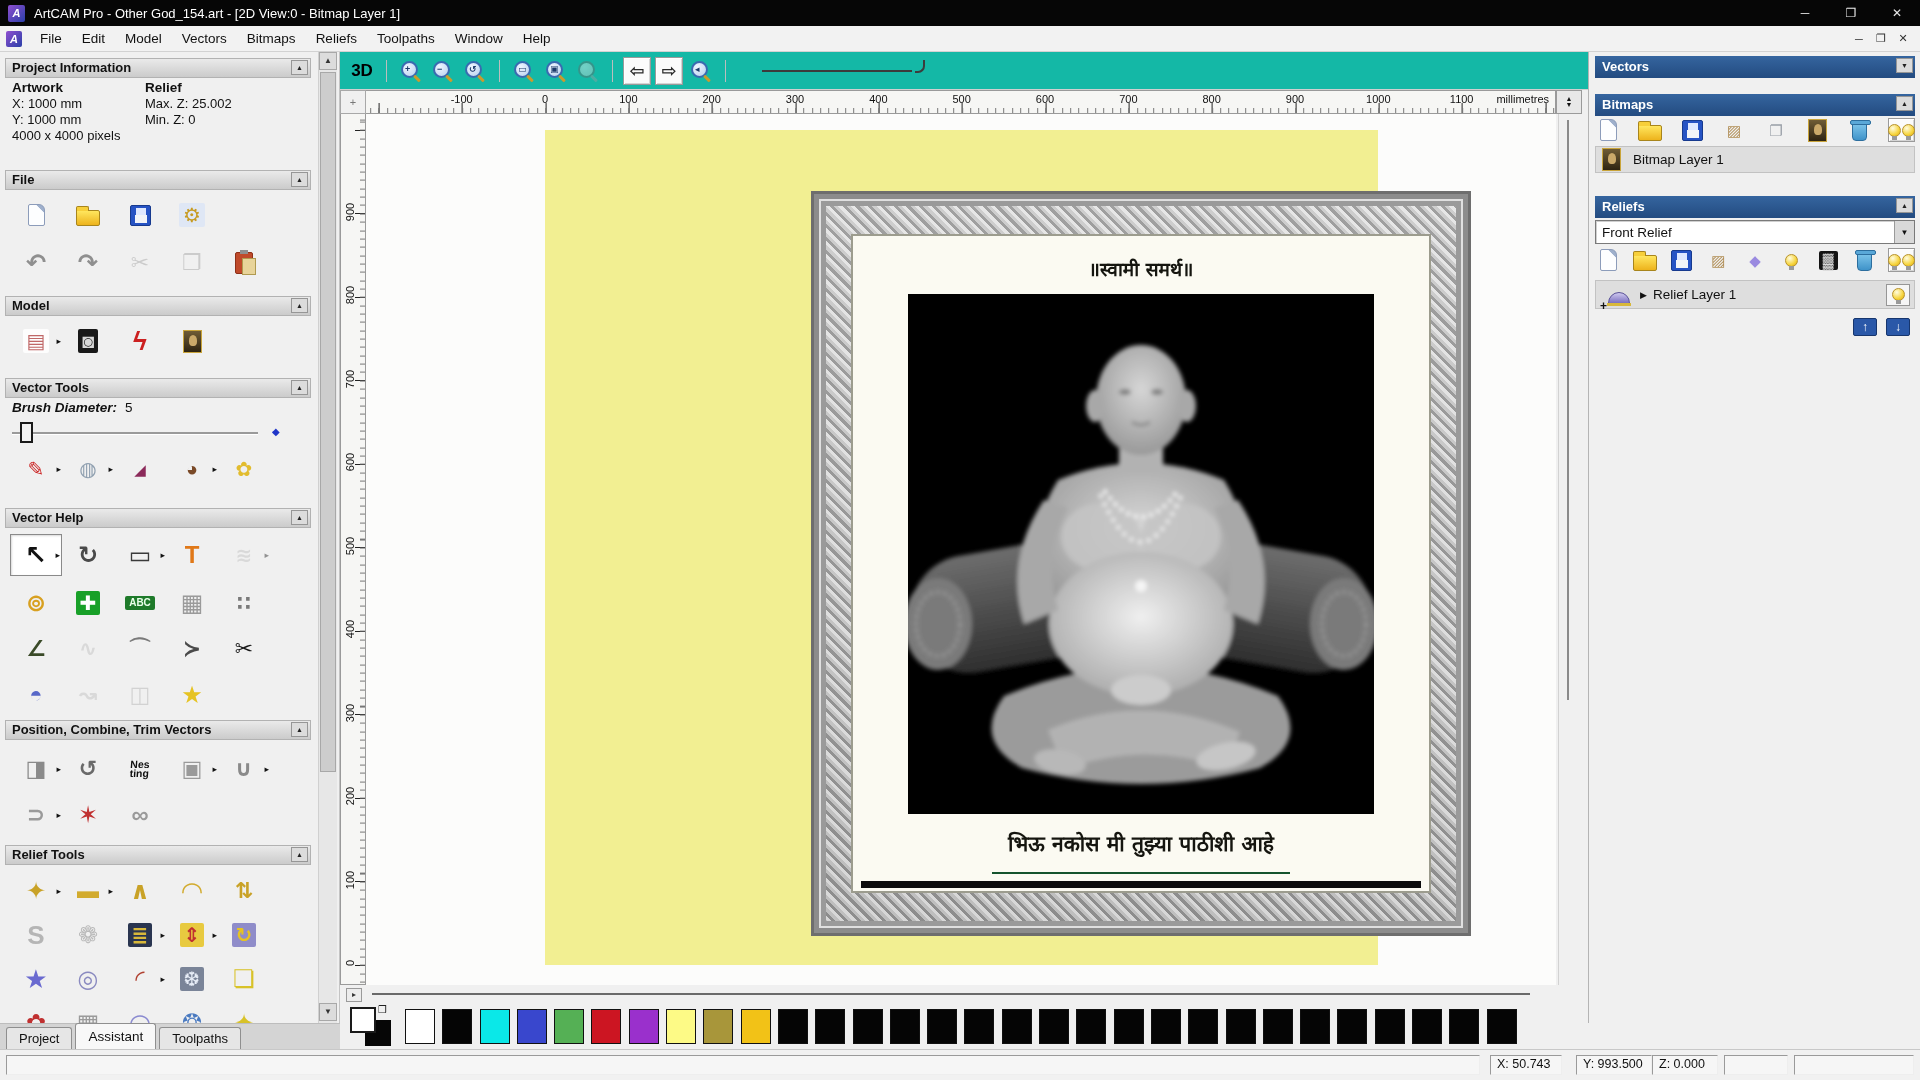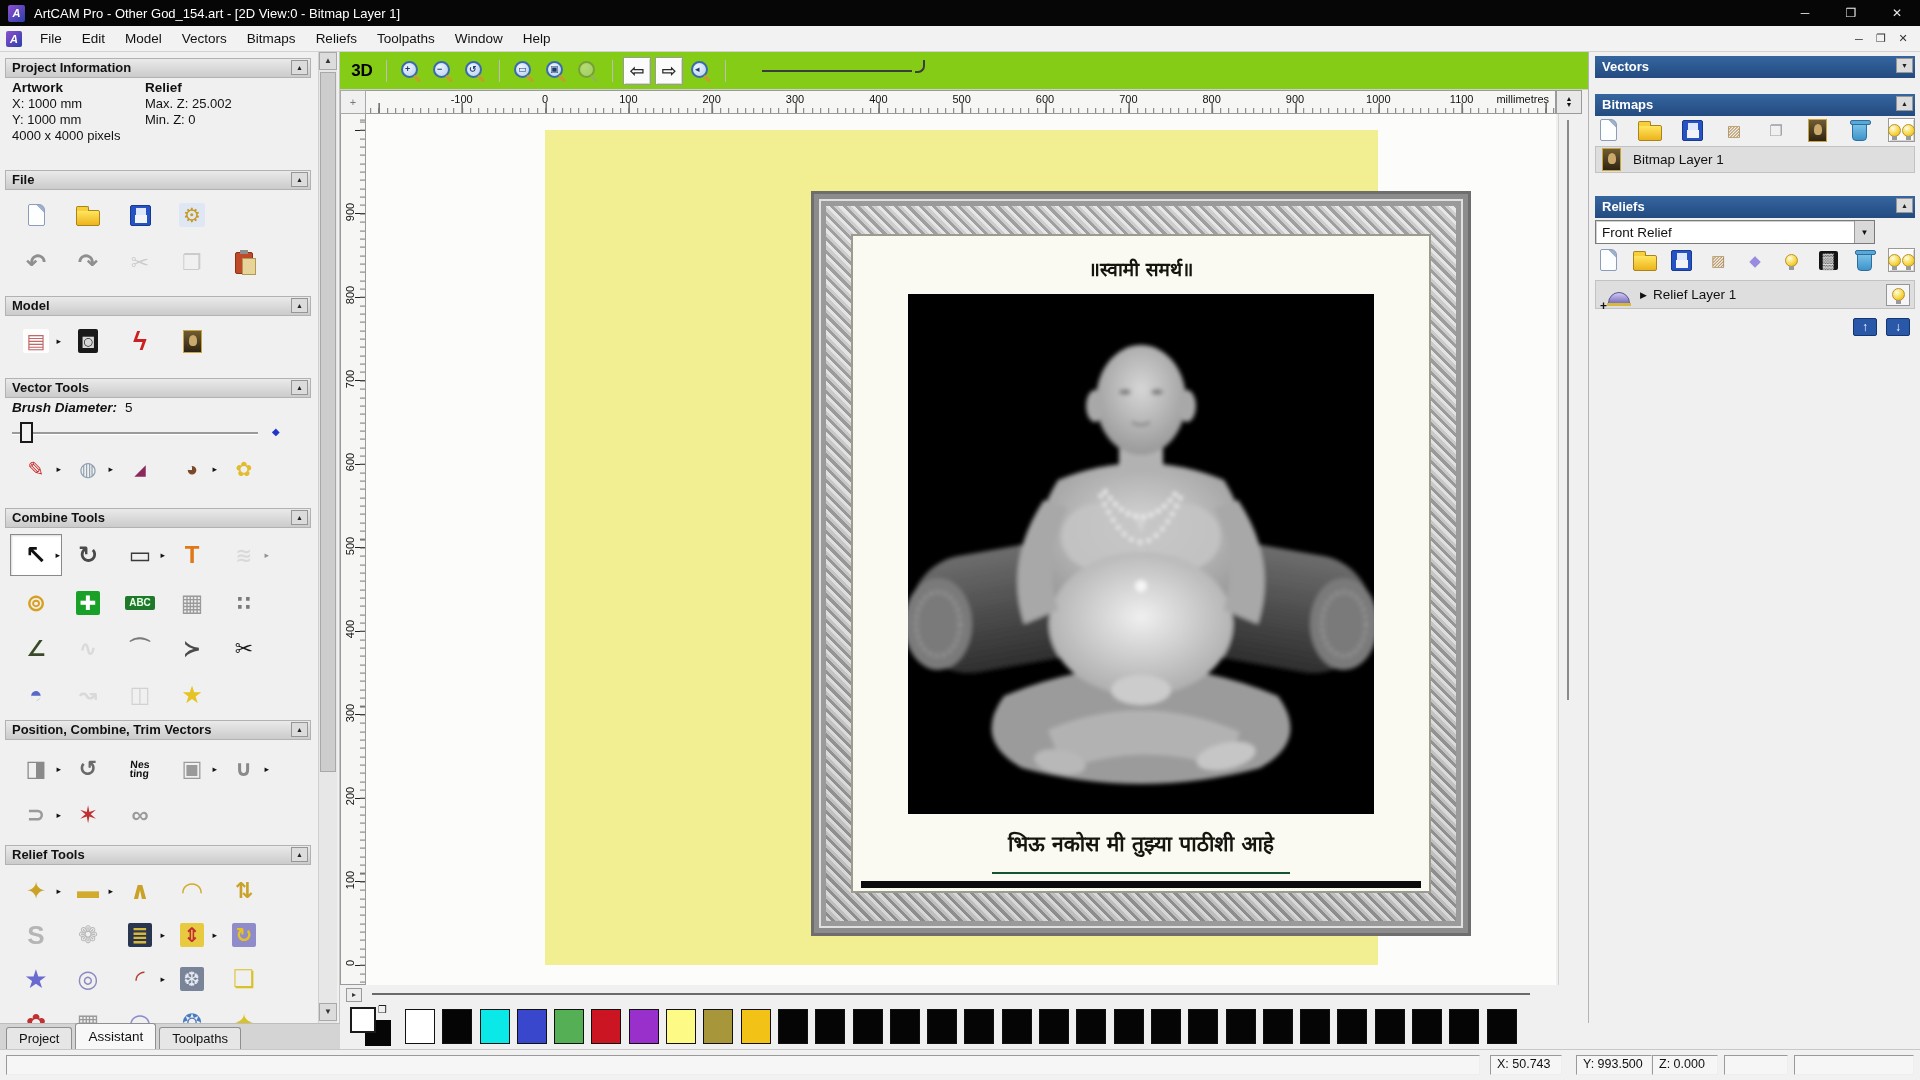--- a/index.html
+++ b/index.html
@@ -60,21 +60,21 @@
        font-size:13px;padding:3px 12px;margin-right:3px;height:22px;}
   .tab.active{background:#f8f8f8;height:26px;padding-top:5px;font-size:13.5px;}
 
   
   .vscrolltrack{position:absolute;background:#e7e7e7;border-left:1px solid #d0d0d0;}
   .sbtn{position:absolute;left:0;width:18px;height:18px;background:#dcdcdc;border:1px solid #a8a8a8;
         font-size:8px;text-align:center;line-height:16px;color:#333;}
   .sthumb{position:absolute;left:1px;width:16px;background:#cdcdcd;border:1px solid #a8a8a8;}
 
   
-  .toolbar2d{position:absolute;left:340px;top:52px;width:1248px;height:38px;background:#84cc16;
+  .toolbar2d{position:absolute;left:340px;top:52px;width:1248px;height:38px;background:#14b8a6;
              border-bottom:1px solid #d0d0d0;display:flex;align-items:center;padding-left:8px;gap:4px;}
   .toolbar2d .tool{width:28px;height:28px;}
   .t3d .gl{font-size:17px;color:#000;}
   .vsep{width:1px;height:22px;background:#bdbdbd;margin:0 6px;}
   .k-mag{position:relative;width:20px;height:20px;display:inline-block;}
   .k-mag::before{content:"";position:absolute;left:0;top:0;width:13px;height:13px;border-radius:50%;
                  border:2px solid #3a6ab0;background:radial-gradient(circle at 35% 30%,#eef5ff,#b7d0ee);}
   .k-mag::after{content:"";position:absolute;right:0;bottom:1px;width:8px;height:3px;background:#c99b2e;
                 transform:rotate(45deg);border-radius:1px;}
   .k-mag .sub{position:absolute;left:4px;top:3px;font-size:9px;font-weight:bold;color:#1c3a6a;z-index:1;font-style:normal;}
@@ -142,21 +142,21 @@
             color:#fff;font-weight:bold;font-size:13px;padding:3px 0 0 7px;}
   .bluehead .collapse{top:2px;}
   .rtoolrow{position:absolute;left:6px;width:320px;display:flex;align-items:center;}
   .tool.sm{width:27px;height:24px;}
   .tool.sm .gl{font-size:15px;}
   .layerrow{position:absolute;left:6px;width:320px;background:#dedede;border:1px solid #c2c2c2;
             display:flex;align-items:center;font-size:13.5px;}
   .expander{font-size:9px;margin:0 6px 0 10px;}
   .bulbbox{margin-left:auto;margin-right:4px;width:24px;height:22px;background:#f6f6f6;
            border:1px solid #969696;display:flex;align-items:center;justify-content:center;}
-  .dropdown{position:absolute;left:6px;width:280px;height:24px;background:#fff;border:1px solid #7a7a7a;
+  .dropdown{position:absolute;left:6px;width:320px;height:24px;background:#fff;border:1px solid #7a7a7a;
             box-shadow:inset 1px 1px 0 #cfcfcf;font-size:13.5px;display:flex;align-items:center;
             padding-left:6px;}
   .ddbtn{margin-left:auto;width:20px;height:22px;background:#d9d9d9;border-left:1px solid #9a9a9a;
          font-size:8px;display:flex;align-items:center;justify-content:center;}
   .updown{position:absolute;display:flex;gap:9px;}
   .udbtn{width:24px;height:18px;background:#2a58a8;border:1px solid #17366e;border-radius:2px;
          color:#fff;font-size:12px;font-weight:bold;text-align:center;line-height:16px;}
 
   
   .statusbar{position:absolute;left:0;top:1049px;width:1920px;height:31px;background:#f1f1f1;
@@ -337,21 +337,21 @@
         <span class="tool">
           <b class="gl" style="color: rgb(122, 74, 40);">◕</b>
           <b class="fly">▸</b>
         </span>
         <span class="tool">
           <b class="gl" style="color: rgb(226, 188, 46);">✿</b>
         </span>
       </div>
 
     <div class="sechead" style="top:456px">
-      <span>Combine Tools</span>
+      <span>Vector Help</span>
       <span class="coll
 apse collapse">▲</span>
     </div>
     <div class="trow" style="top:482px">
         <span class="tool sel">
           <b class="gl" style="color: rgb(17, 17, 17); font-size: 26px;">↖</b>
           <b class="fly">▸</b>
         </span>
         <span class="tool">
           <b class="gl" style="color: rgb(74, 74, 74); font-size: 24px;">↻</b>

